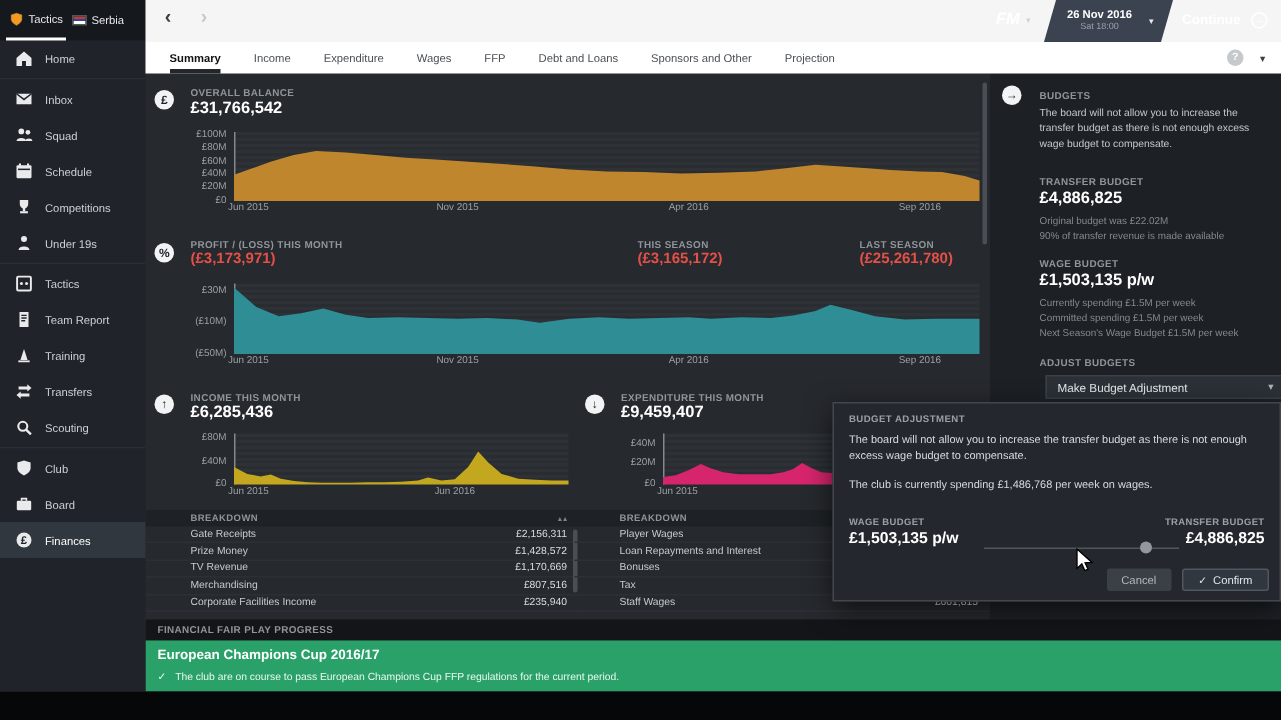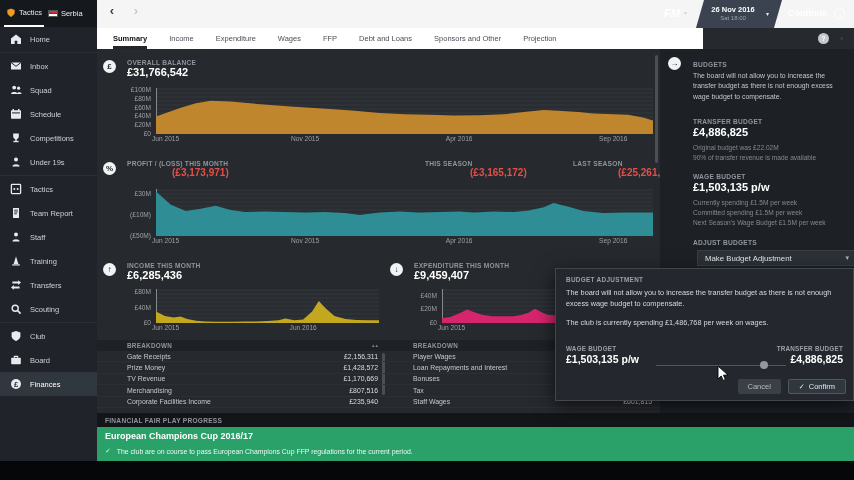--- a/index.html
+++ b/index.html
@@ -37,30 +37,30 @@
   .hdr-dark { position:absolute; left:642px; top:0; width:212px; height:28px; background:#2d3844; clip-path:polygon(14px 0,100% 0,100% 100%,0 100%); }
   .fm-logo { position:absolute; left:664px; top:7px; color:#fff; font-size:11px; font-weight:bold; font-style:italic; z-index:6; }
   .fm-chev { position:absolute; left:684px; top:9px; color:#cfd4d9; font-size:6px; z-index:6; }
   .datebox { position:absolute; left:700px; top:0; width:78px; height:28px; background:#3a434f; transform:skewX(-16deg); z-index:5; }
   .date1 { position:absolute; left:700px; top:5px; width:66px; text-align:center; color:#fff; font-size:7.5px; font-weight:bold; z-index:6; }
   .date2 { position:absolute; left:700px; top:15px; width:66px; text-align:center; color:#9aa2ab; font-size:6px; z-index:6; }
   .date-chev { position:absolute; left:766px; top:10px; color:#e6e9ec; font-size:6px; z-index:6; }
   .continue { position:absolute; left:788px; top:8px; color:#fff; font-size:9px; font-weight:bold; z-index:6; }
   .cont-arrow { position:absolute; left:834px; top:8px; width:11px; height:11px; border:1px solid #fff; border-radius:50%; color:#fff; font-size:7px; line-height:9px; text-align:center; z-index:6; }
   
-  .tabbar { position:absolute; left:97px; top:28px; width:606px; height:21px; background:#fff; display:flex; align-items:center; padding-left:16px; gap:22px; z-index:4; }
+  .tabbar { position:absolute; left:97px; top:28px; width:757px; height:21px; background:#fff; display:flex; align-items:center; padding-left:16px; gap:22px; z-index:4; }
   .tab { font-size:7.5px; color:#4a4f55; height:100%; display:flex; align-items:center; }
   .tab.sel { color:#111; font-weight:bold; box-shadow:inset 0 -3px 0 #23272b; }
   .help-circ { position:absolute; left:818px; top:33px; width:11px; height:11px; background:#c6c9cc; border-radius:50%; color:#fff; font-size:7px; font-weight:bold; text-align:center; line-height:11px; z-index:5;}
   .tab-chev { position:absolute; left:840px; top:35px; color:#3a3f44; font-size:7px; z-index:5; }
   
   .lbl { position:absolute; font-size:6.6px; font-weight:bold; letter-spacing:.25px; color:#8f959b; white-space:nowrap; }
   .val { position:absolute; font-size:11px; font-weight:bold; color:#fff; white-space:nowrap; }
   .val.neg { color:#e25048; }
-  .val.sm { font-size:10px;margin-left:45px; }
+  .val.sm { font-size:10px; }
   .circ-ic { position:absolute; width:13px; height:13px; background:#f2f3f4; border-radius:50%; color:#1d2125; font-size:8px; font-weight:bold; text-align:center; line-height:13px; }
   
   .chart { position:absolute; }
   .chart svg { position:absolute; left:0; top:0; }
   .plotbg { position:absolute; background:repeating-linear-gradient(to bottom,#2e3237 0 2px,#292d32 2px 4px); border-left:1px solid #85898e; }
   .ytick { position:absolute; left:0; text-align:right; font-size:6.6px; color:#9ca1a6; white-space:nowrap; }
   .xtick { position:absolute; font-size:6.6px; color:#9ca1a6; white-space:nowrap; }
   
   .bd { position:absolute; }
   .bd-head { height:11px; background:#1e2226; color:#8f959a; font-size:6.3px; font-weight:bold; letter-spacing:.3px; display:flex; align-items:center; padding:0 8px 0 30px; justify-content:space-between; }
@@ -189,29 +189,20 @@
         <div class="sb-lb">Tactics</div>
       </div>
       <div class="sb-item">
         <div class="sb-ic">
           <svg viewBox="0 0 12 12">
             <path d="M3 1h6v10H3z"></path>
             <path d="M4.2 3.2h3.6M4.2 5h3.6M4.2 6.8h2.6" stroke="#20242a" stroke-width="0.9" fill="none"></path>
           </svg>
         </div>
         <div class="sb-lb">Team Report</div>
-      </div>
-      <div class="sb-item">
-        <div class="sb-ic">
-          <svg viewBox="0 0 12 12">
-            <circle cx="6" cy="3.4" r="2"></circle>
-            <path d="M2.4 10.6c0-3 7.2-3 7.2 0z"></path>
-          </svg>
-        </div>
-        <div class="sb-lb">Staff</div>
       </div>
       <div class="sb-item">
         <div class="sb-ic">
           <svg viewBox="0 0 12 12">
             <path d="M6 1.6 8.4 9H3.6z"></path>
             <rect x="2.2" y="9.3" width="7.6" height="1.2"></rect>
           </svg>
         </div>
         <div class="sb-lb">Training</div>
       </div>

